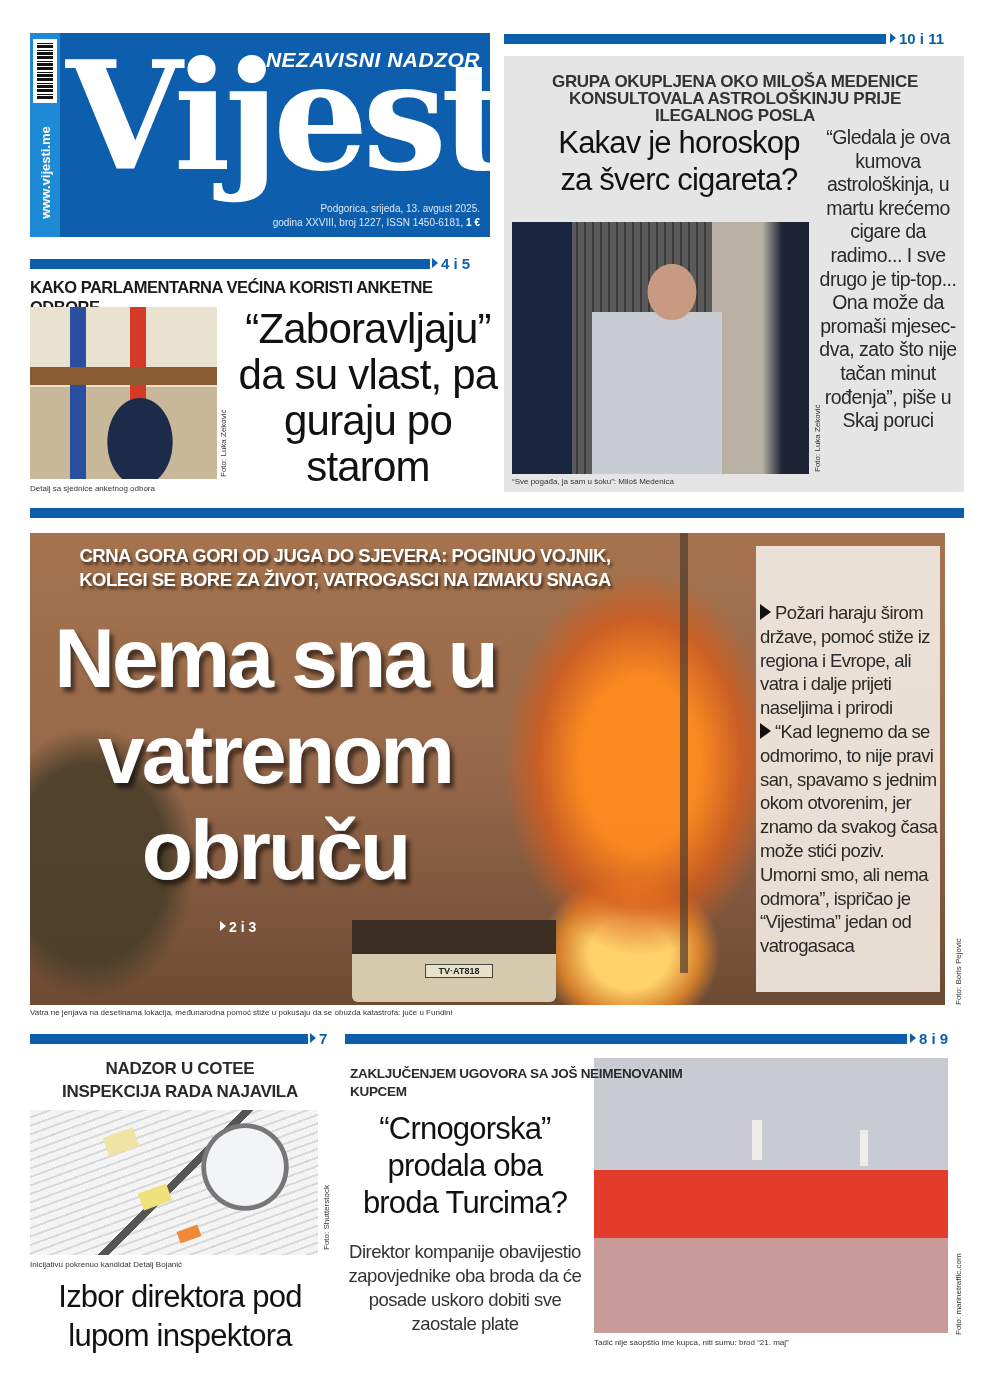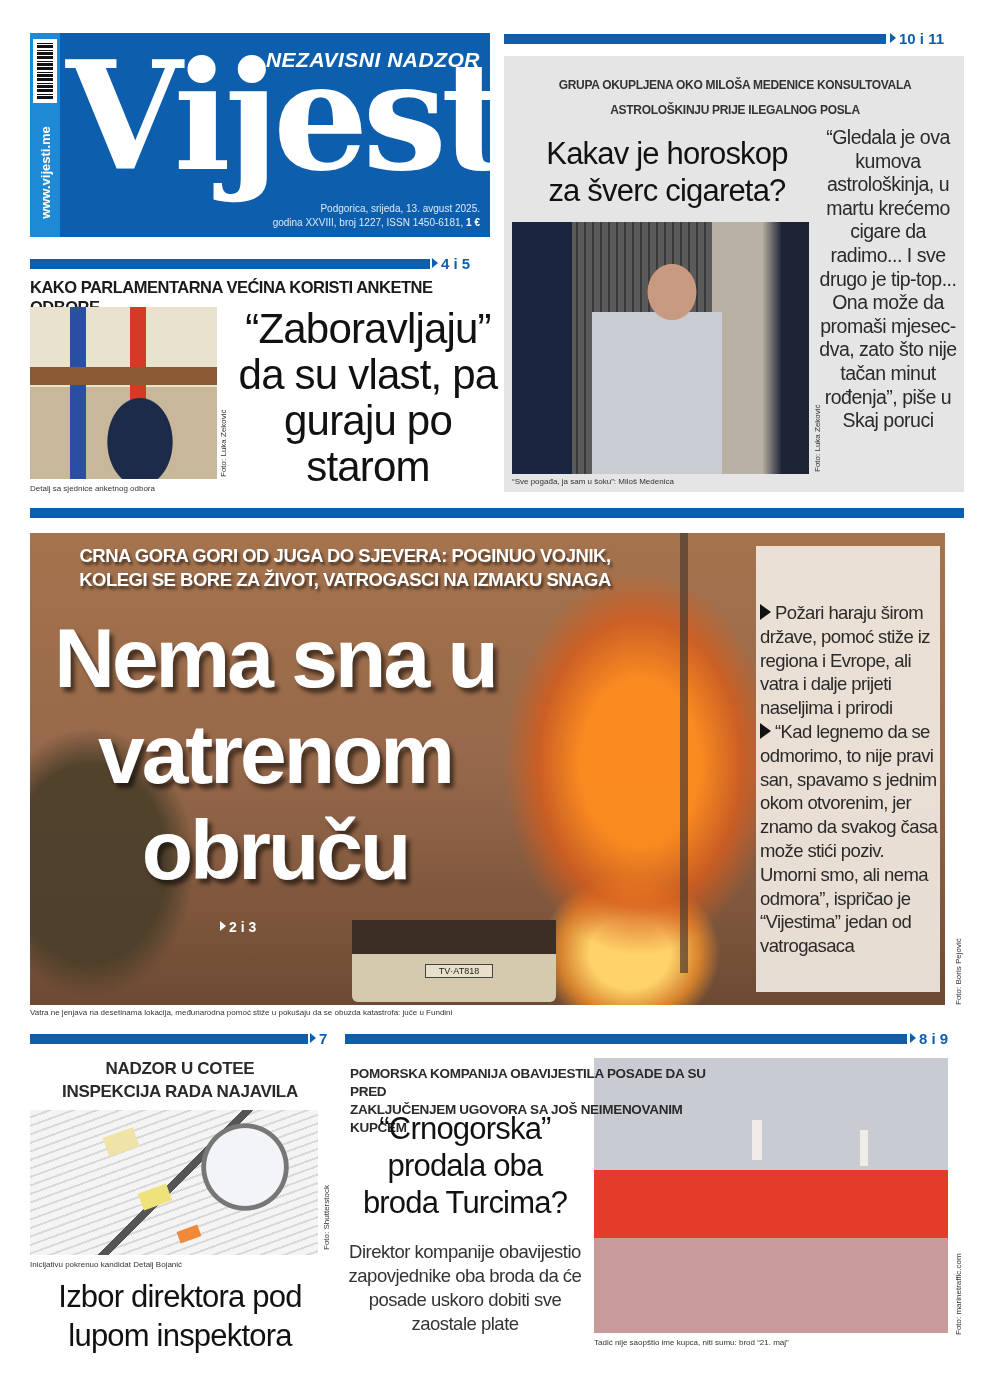--- a/index.html
+++ b/index.html
@@ -21,21 +21,21 @@
   .edition { left: 270px; top: 202px; width: 210px; text-align: right; color: #dce9f7; font-size: 10px; line-height: 14px; }
   .edition b { color: #fff; }
 
   
   .rule { height: 10px; background: #0d5fae; }
   .pageref { color: #0d5fae; font-weight: bold; font-size: 15px; line-height: 16px; white-space: nowrap; }
   .pageref .tri { display: inline-block; width: 0; height: 0; border-top: 5px solid transparent; border-bottom: 5px solid transparent; border-left: 6px solid #0d5fae; margin-right: 3px; vertical-align: 1px; }
 
   
   .horo-box { left: 504px; top: 56px; width: 460px; height: 436px; background: #e5e5e5; }
-  .kicker { color: #333; font-weight: bold; font-size: 12px; line-height: 25px; text-align: center; text-transform: uppercase; letter-spacing: -0.3px; }
+  .kicker { color: #333; font-weight: bold; font-size: 17px; line-height: 17px; text-align: center; text-transform: uppercase; letter-spacing: -0.3px; }
   .head { color: #111; text-align: center; letter-spacing: -0.8px; }
   .horo-quote { left: 818px; top: 126px; width: 140px; text-align: center; color: #2a2a2a; font-size: 19.5px; line-height: 23.6px; letter-spacing: -0.5px; }
   .photo-horo { left: 512px; top: 222px; width: 297px; height: 252px; background:
       radial-gradient(ellipse 40px 46px at 160px 70px, #c99a82 0 60%, transparent 62%),
       linear-gradient(90deg, #1a2640 0 60px, transparent 60px),
       linear-gradient(180deg, transparent 0 90px, #c9ccd2 90px 252px) 80px 0/130px 252px no-repeat,
       linear-gradient(90deg, transparent 0 200px, #b9b2a4 200px 250px, #1c2436 270px 297px),
       repeating-linear-gradient(90deg, #3a3a3a 0 2px, #5a5a5a 2px 8px),
       #2e2e2e; }
   .credit { color: #333; font-size: 8px; white-space: nowrap; }
@@ -52,21 +52,21 @@
   
   .fire { left: 30px; top: 533px; width: 915px; height: 472px; overflow: hidden; background:
       radial-gradient(ellipse 170px 240px at 610px 230px, rgba(255,140,30,0.95) 0 35%, rgba(214,92,28,0.8) 60%, transparent 80%),
       radial-gradient(ellipse 100px 90px at 600px 420px, #ffd26a 0 40%, rgba(255,150,40,0.7) 70%, transparent 90%),
       radial-gradient(ellipse 140px 180px at 60px 330px, rgba(70,60,40,0.85) 0 55%, transparent 75%),
       linear-gradient(180deg, #a5734d 0%, #96684a 50%, #6d4a33 100%); }
   .pole { left: 680px; top: 533px; width: 8px; height: 440px; background: rgba(80,60,45,0.7); }
   .car { left: 352px; top: 880px; width: 204px; height: 122px; background:
       linear-gradient(180deg, transparent 0 40px, #3d2e24 40px 74px, #d5c9ae 74px 122px);
       border-radius: 28px 28px 6px 6px; }
-  .plate { left: 425px; top: 964px; width: 68px; height: 14px; background: #e8e0c9; border: 1px solid #444; font-size: 9px; font-weight: normal; text-align: center; color: #222; line-height: 12px; }
+  .plate { left: 425px; top: 964px; width: 68px; height: 14px; background: #e8e0c9; border: 1px solid #444; font-size: 9px; font-weight: bold; text-align: center; color: #222; line-height: 12px; }
   .fire-kicker { left: 45px; top: 544px; width: 600px; color: #fff; font-weight: bold; font-size: 18.5px; line-height: 24px; text-align: center; text-shadow: 2px 3px 3px rgba(0,0,0,0.6); letter-spacing: -0.5px; }
   .fire-head { left: 40px; top: 610px; width: 470px; color: #fff; font-weight: bold; font-size: 84px; line-height: 96px; text-align: center; letter-spacing: -3px; text-shadow: 4px 5px 4px rgba(0,0,0,0.55); }
   .fire-ref { left: 220px; top: 919px; color: #fff; font-weight: bold; font-size: 14px; }
   .fire-ref .tri { border-left-color: #fff; }
   .fire-box { left: 756px; top: 546px; width: 184px; height: 446px; background: rgba(243,236,228,0.9); }
   .fire-box-text { left: 760px; top: 557px; width: 178px; color: #2a2a2a; font-size: 18.5px; line-height: 23.8px; letter-spacing: -0.6px; margin-top: 44px; }
   .fire-box-text .b { display: inline-block; width: 0; height: 0; border-top: 8px solid transparent; border-bottom: 8px solid transparent; border-left: 11px solid #111; margin-right: 4px; vertical-align: -1px; }
   .fire-caption { left: 30px; top: 1008px; width: 880px; font-size: 8px; color: #333; }
 
   
@@ -102,21 +102,21 @@
 <div class="abs logo">Vijesti</div>
 <div class="abs edition">
   <div>Podgorica, srijeda, 13. avgust 2025.</div>
   <div><span>godina XXVIII, broj 1227, ISSN 1450-6181,</span> <b>1 €</b></div>
 </div>
 
 <div class="abs rule" style="left:504px; top:34px; width:382px;"></div>
 <div class="abs pageref" style="left:890px; top:31px;"><span class="tri"></span><span>10 i 11</span></div>
 <div class="abs horo-box"></div>
 <div class="abs kicker" style="left:520px; top:73px; width:430px;">GRUPA OKUPLJENA OKO MILOŠA MEDENICE KONSULTOVALA ASTROLOŠKINJU PRIJE ILEGALNOG POSLA</div>
-<div class="abs head" style="left:512px; top:124px; width:310px; font-size:31px; line-height:37px;margin-top:11px;">
+<div class="abs head" style="left:524px; top:124px; width:310px; font-size:31px; line-height:37px;">
   <div>Kakav je horoskop</div>
   <div>za šverc cigareta?</div>
 </div>
 <div class="abs horo-quote">“Gledala je ova kumova astrološkinja, u martu krećemo cigare da radimo... I sve drugo je tip-top... Ona može da promaši mjesec-dva, zato što nije tačan minut rođenja”, piše u Skaj poruci</div>
 <div class="abs photo-horo"></div>
 <div class="abs vcredit" style="left:813px; top:400px; height:72px;">Foto: Luka Zeković</div>
 <div class="abs credit" style="left:512px; top:477px;">“Sve pogađa, ja sam u šoku”: Miloš Medenica</div>
 
 <div class="abs rule" style="left:30px; top:259px; width:400px;"></div>
 <div class="abs pageref" style="left:432px; top:256px;"><span class="tri"></span><span>4 i 5</span></div>
@@ -165,21 +165,20 @@
   <div>Izbor direktora pod</div>
   <div>lupom inspektora</div>
 </div>
 
 <div class="abs rule" style="left:345px; top:1034px; width:562px;"></div>
 <div class="abs pageref" style="left:910px; top:1031px;"><span class="tri"></span><span>8 i 9</span></div>
 <div class="abs photo-ship"></div>
 <div class="abs ship-crane" style="left:752px; top:1120px; width:10px; height:40px;"></div>
 <div class="abs ship-crane" style="left:860px; top:1130px; width:8px; height:36px;"></div>
 <div class="abs kicker" style="left:350px; top:1065px; width:390px; text-align:left; font-size:13.5px; line-height:18px; color:#2a2a2a;">
-  <div>POMORSKA KOMPANIJA OBAVIJESTILA POSADE DA SU PRED</div>
   <div>ZAKLJUČENJEM UGOVORA SA JOŠ NEIMENOVANIM KUPCEM</div>
 </div>
 <div class="abs head" style="left:340px; top:1110px; width:250px; font-size:31px; line-height:37px;">
   <div>“Crnogorska”</div>
   <div>prodala oba</div>
   <div>broda Turcima?</div>
 </div>
 <div class="abs" style="left:340px; top:1240px; width:250px; text-align:center; font-size:18.5px; line-height:24px; color:#333; letter-spacing:-0.5px;">Direktor kompanije obavijestio zapovjednike oba broda da će posade uskoro dobiti sve zaostale plate</div>
 <div class="abs vcredit" style="left:954px; top:1240px; height:95px;">Foto: marinetraffic.com</div>
 <div class="abs credit" style="left:594px; top:1338px;">Tadić nije saopštio ime kupca, niti sumu: brod “21. maj”</div>

